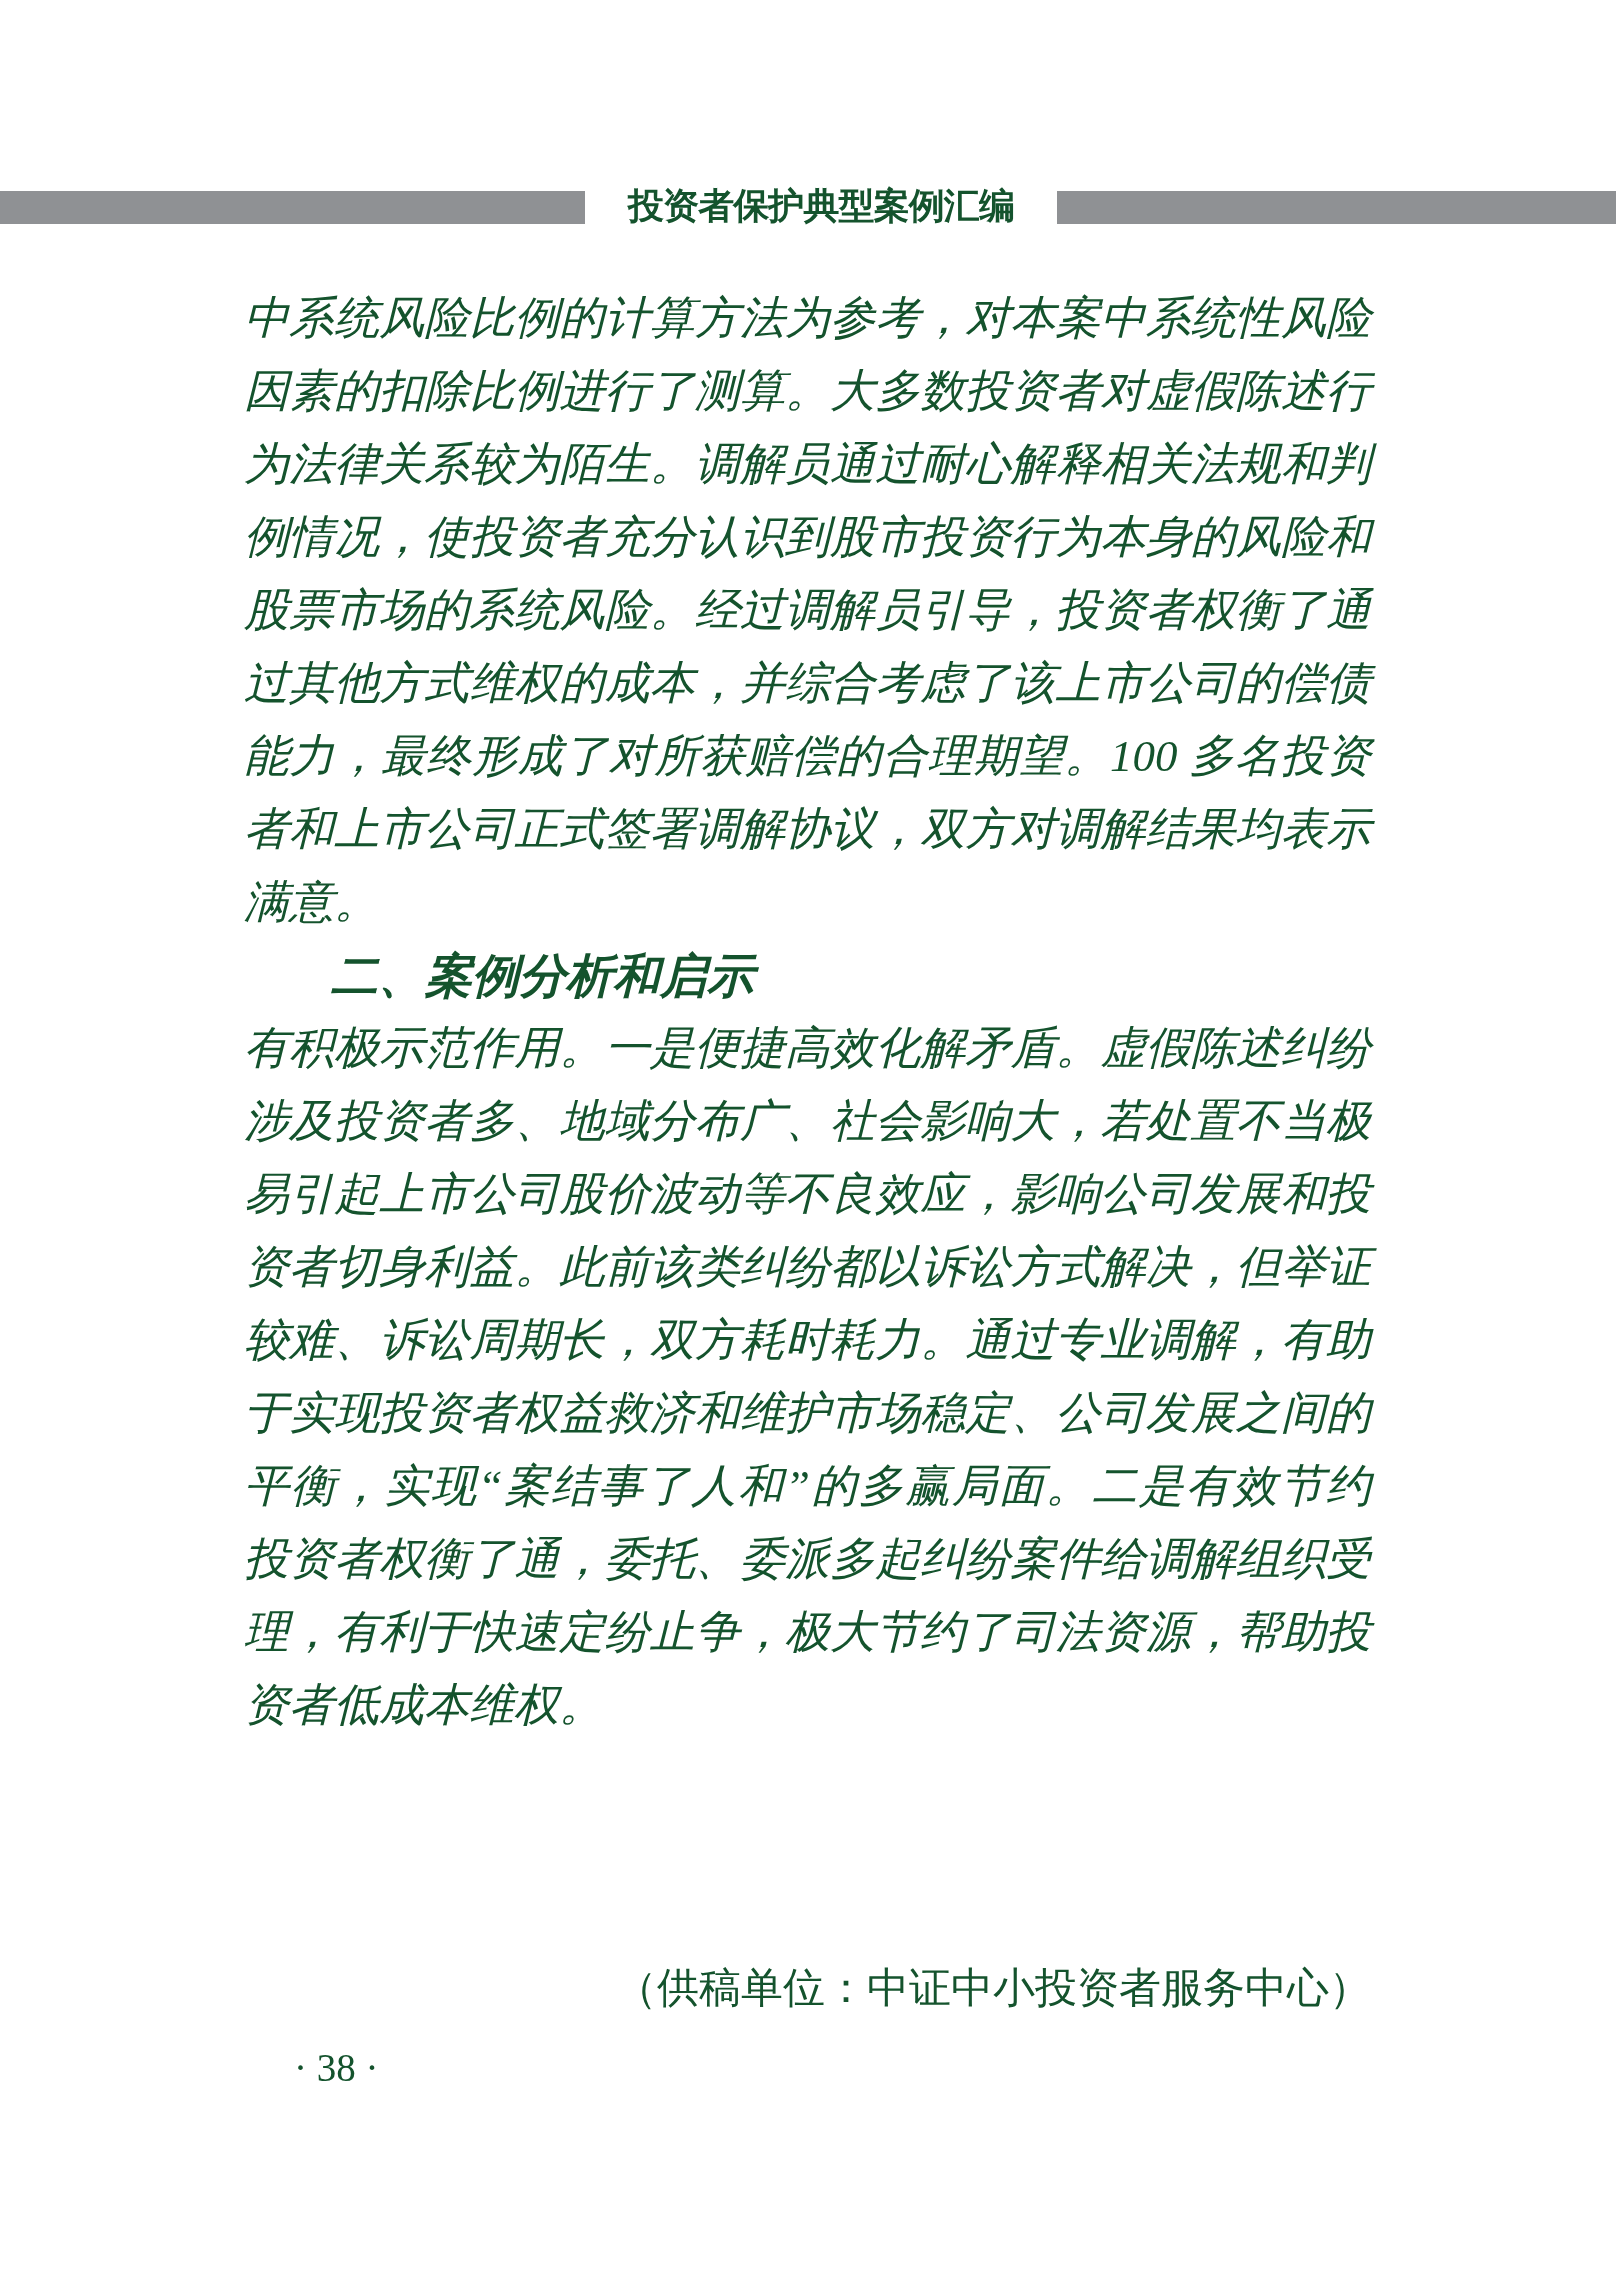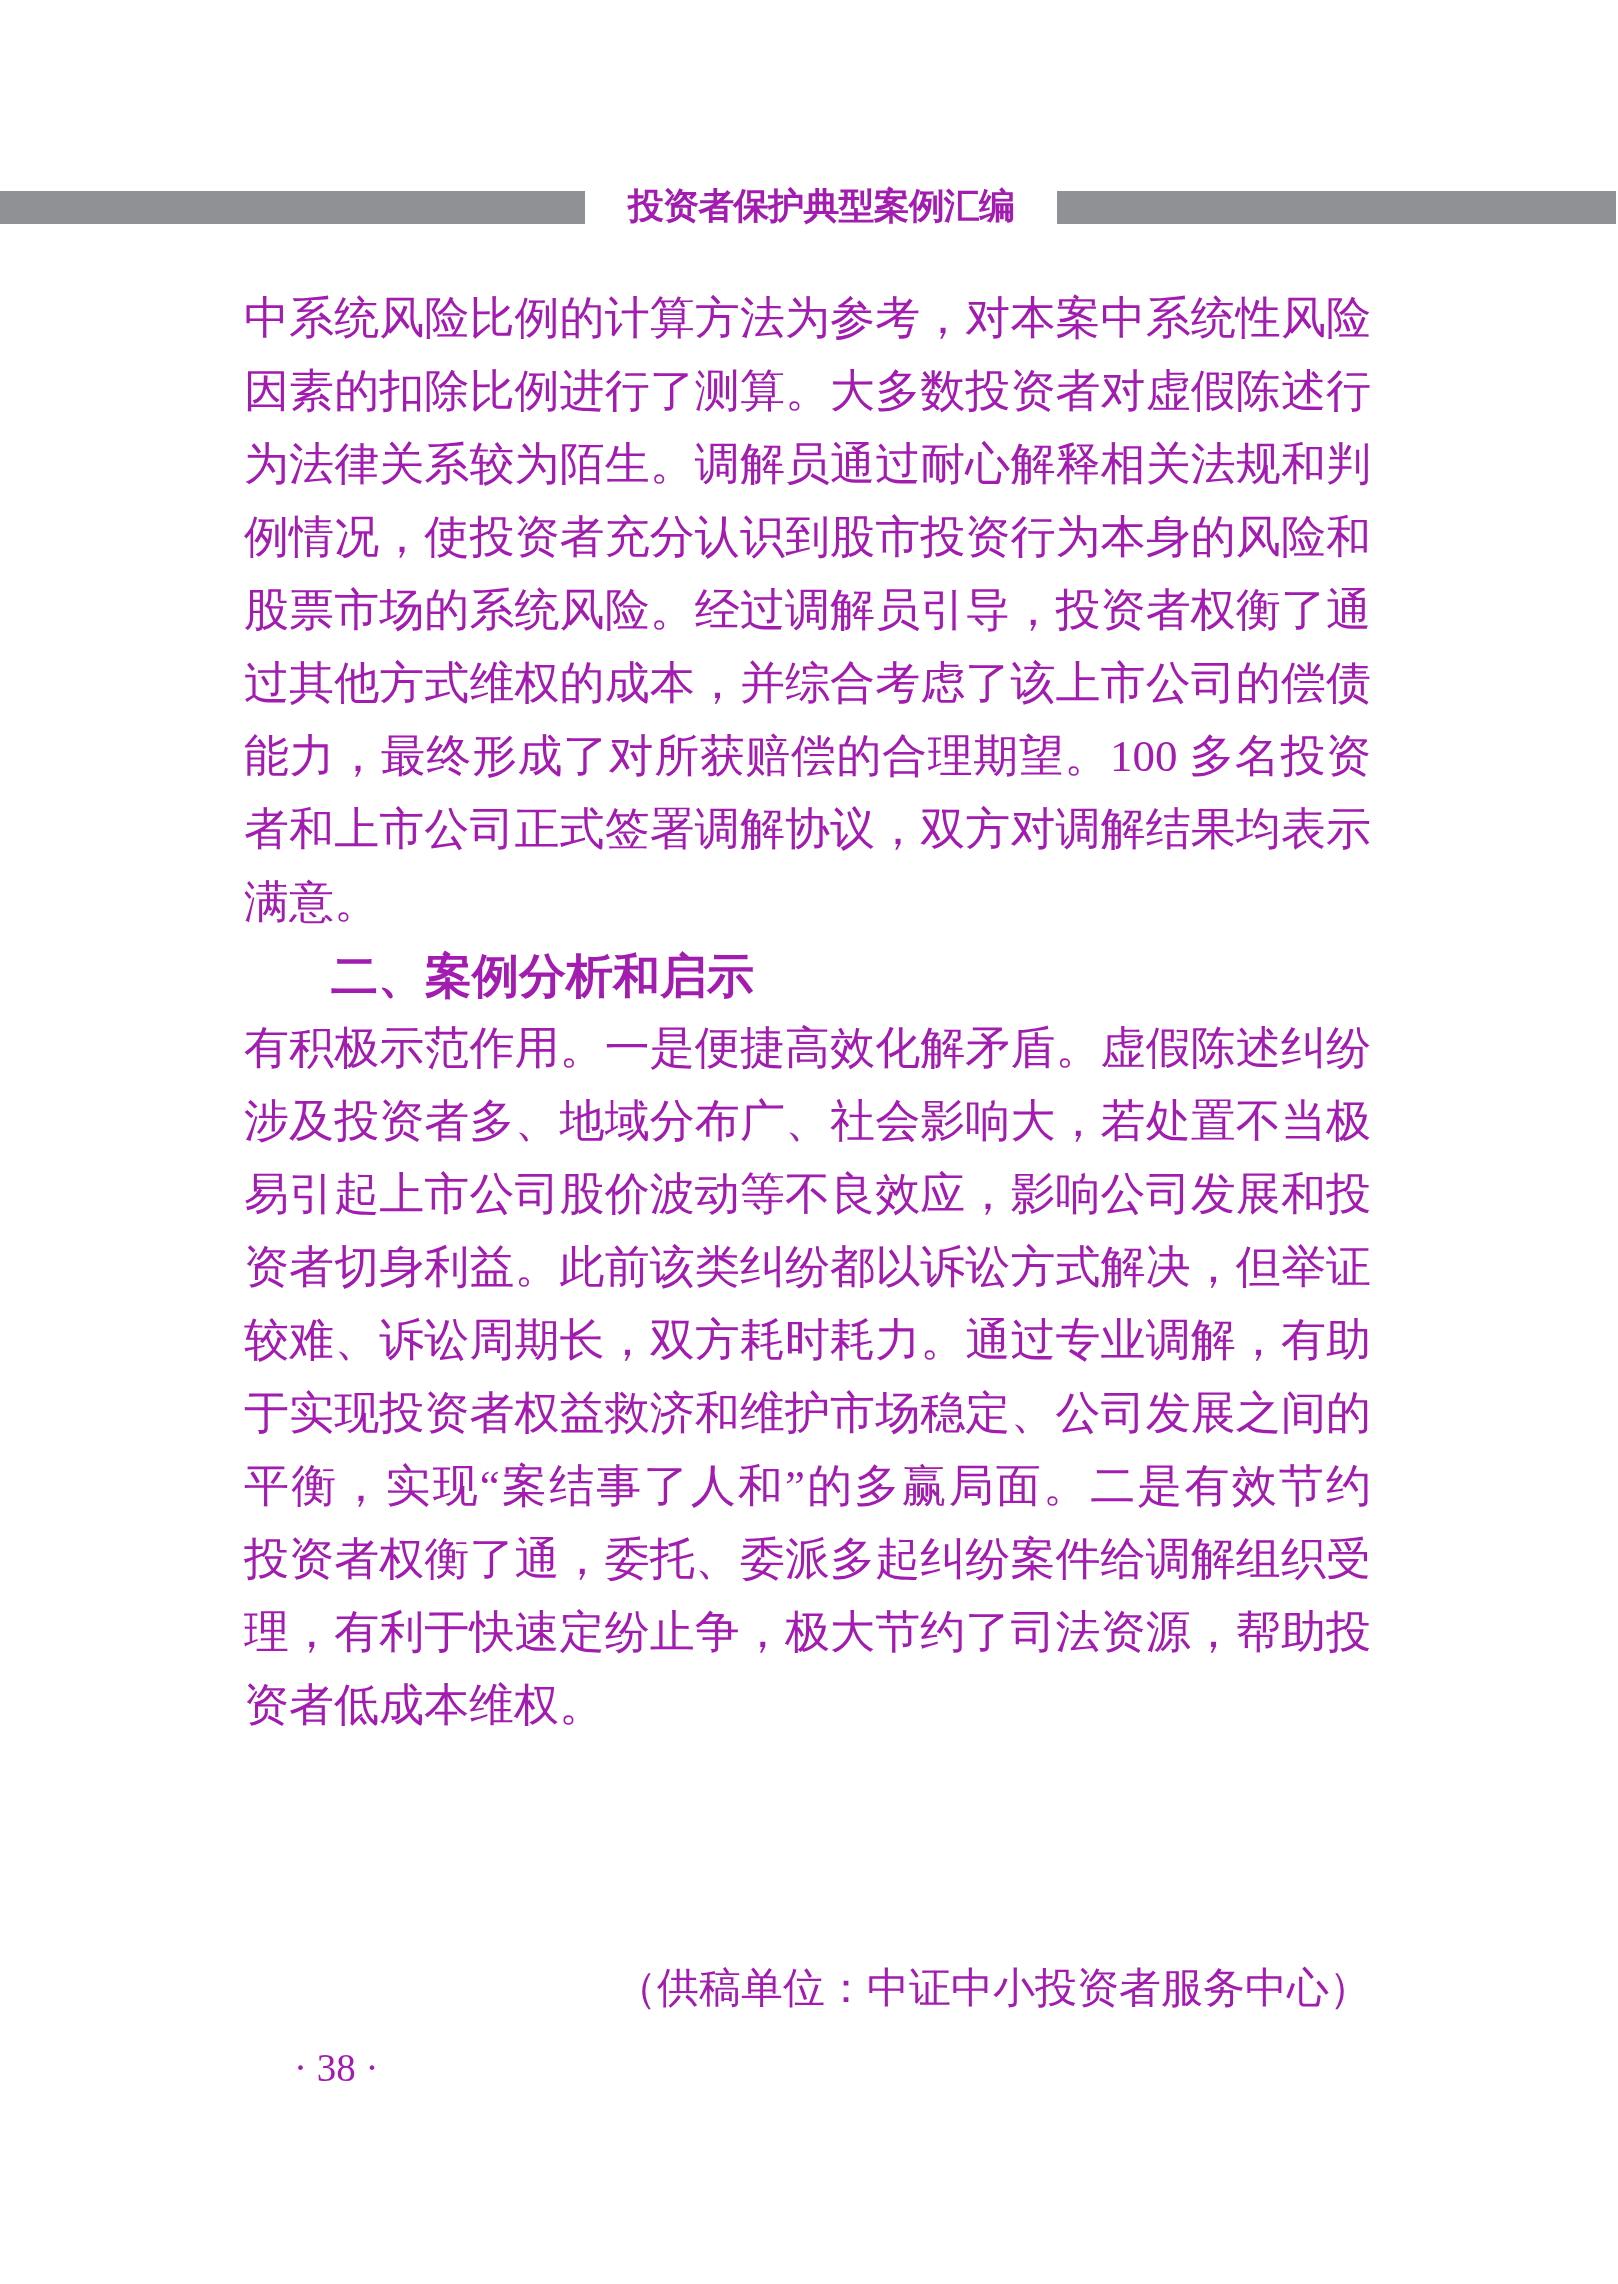--- a/index.html
+++ b/index.html
@@ -7,21 +7,21 @@
     padding: 0;
     background: #ffffff;
   }
   .page {
     position: relative;
     width: 1618px;
     height: 2285px;
     background: #ffffff;
     overflow: hidden;
     font-family: "Liberation Serif", serif;
-    color: #a21caf;
+    color: #14532d;
   }
   
   .running-header {
     position: absolute;
     left: 0;
     top: 0;
     width: 1618px;
     height: 233px;
   }
   .bar {
@@ -47,20 +47,21 @@
     white-space: nowrap;
   }
   
   .body-text {
     position: absolute;
     left: 244px;
     top: 282px;
     width: 1127px;
     font-size: 45px;
     line-height: 73px;
+    font-style: italic;
   }
   .line {
     width: 100%;
     text-align: justify;
     text-align-last: justify;
     white-space: nowrap;
   }
   .line.short {
     text-align: right;
     text-align-last: left;

